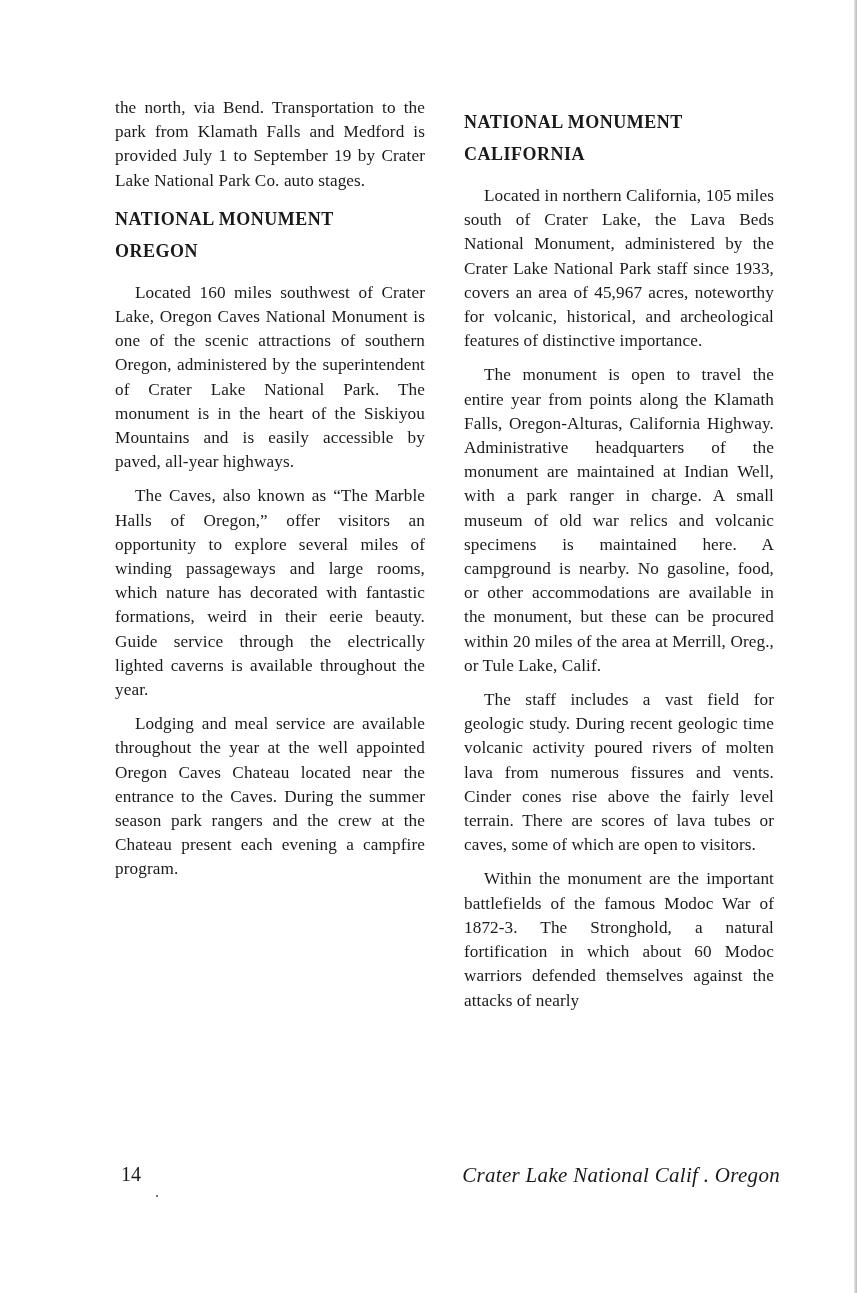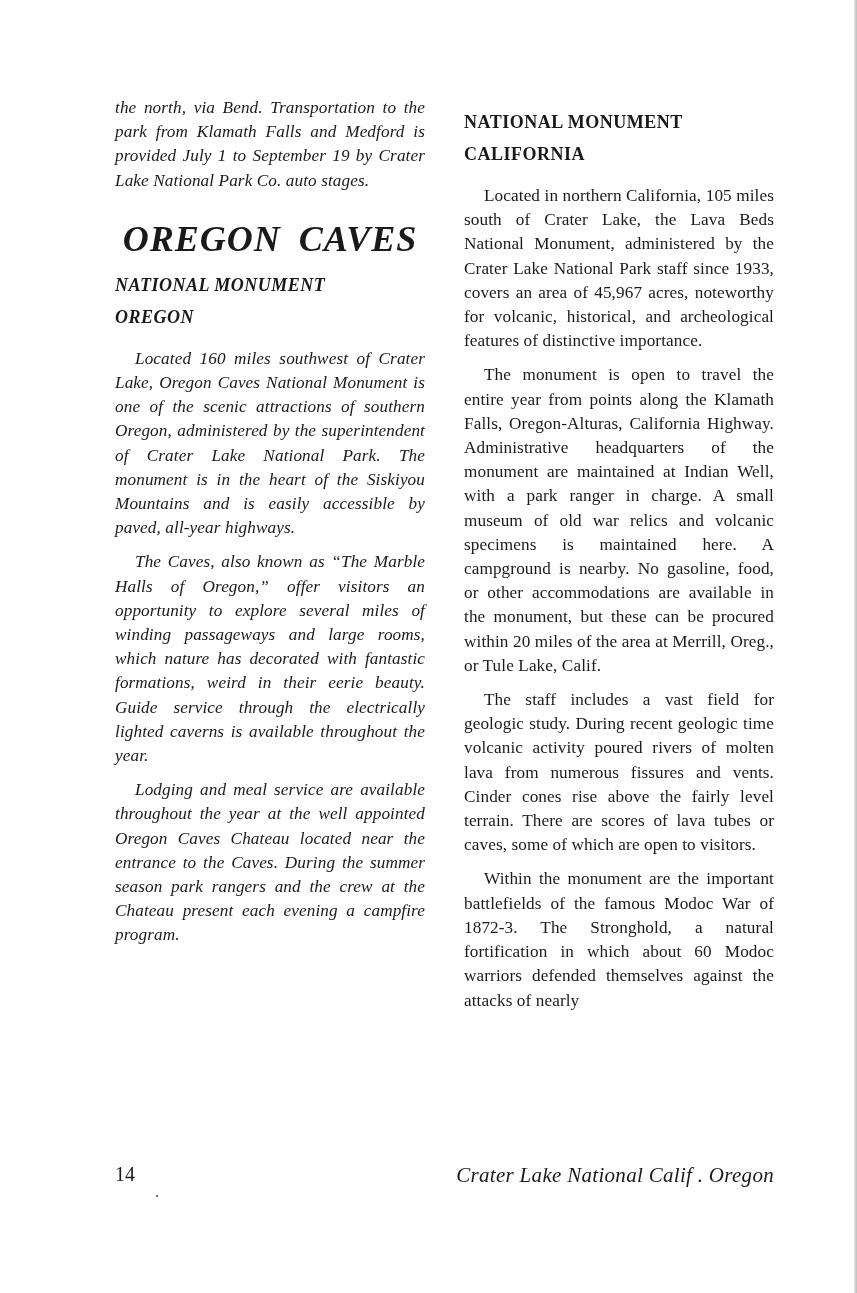--- a/index.html
+++ b/index.html
@@ -19,21 +19,21 @@
       top: 0;
       right: 0;
       width: 3px;
       height: 100%;
       background: linear-gradient(to right, #e6e6e6, #bdbdbd);
     }
     .column {
       position: absolute;
       top: 96px;
     }
-    .col-left { left: 115px; width: 310px; font-style: italic; }
+    .col-left { left: 115px; width: 310px; }
     .col-right { left: 464px; width: 310px; top: 96px; }
 
     p.body {
       font-size: 17.2px;
       line-height: 24.2px;
       text-align: justify;
       text-indent: 20px;
       letter-spacing: 0.1px;
       hyphens: manual;
     }
@@ -58,21 +58,21 @@
     }
 
     .col-left .title-major { margin-top: 26px; }
     .col-left .title-minor { margin-top: 10px; margin-bottom: 14px; }
     .col-right .title-major { margin-top: 4px; }
     .col-right .title-minor { margin-top: 10px; margin-bottom: 14px; }
 
     .footer {
       position: absolute;
       top: 1163px;
-      left: 115px;
+      left: 121px;
       width: 659px;
       height: 30px;
       text-align: center;
     }
     .page-number {
       position: absolute;
       left: 0;
       top: 0;
       font-size: 20px;
     }
@@ -95,21 +95,20 @@
     }
   </style>
 </head>
 <body>
 
 <div class="right-edge"></div>
 
 <div class="column col-left">
   <p class="body noindent">the north, via Bend. Transportation to the park from Klamath Falls and Med­ford is provided July 1 to September 19 by Crater Lake National Park Co. auto stages.</p>
 
-  <h1 class="title-major">OREGON CAVES</h1>
   <div class="title-minor">
     <div>NATIONAL MONUMENT</div>
     <div>OREGON</div>
   </div>
 
   <p class="body">Located 160 miles southwest of Crater Lake, Oregon Caves National Monument is one of the scenic attrac­tions of southern Oregon, administered by the superintendent of Crater Lake National Park. The monument is in the heart of the Siskiyou Mountains and is easily accessible by paved, all-year highways.</p>
   <p class="body">The Caves, also known as “The Marble Halls of Oregon,” offer visitors an opportunity to explore several miles of winding passageways and large rooms, which nature has decorated with fantastic formations, weird in their eerie beauty. Guide service through the electrically lighted caverns is avail­able throughout the year.</p>
   <p class="body">Lodging and meal service are avail­able throughout the year at the well ap­pointed Oregon Caves Chateau located near the entrance to the Caves. During the summer season park rangers and the crew at the Chateau present each evening a campfire program.</p>
 </div>
 

